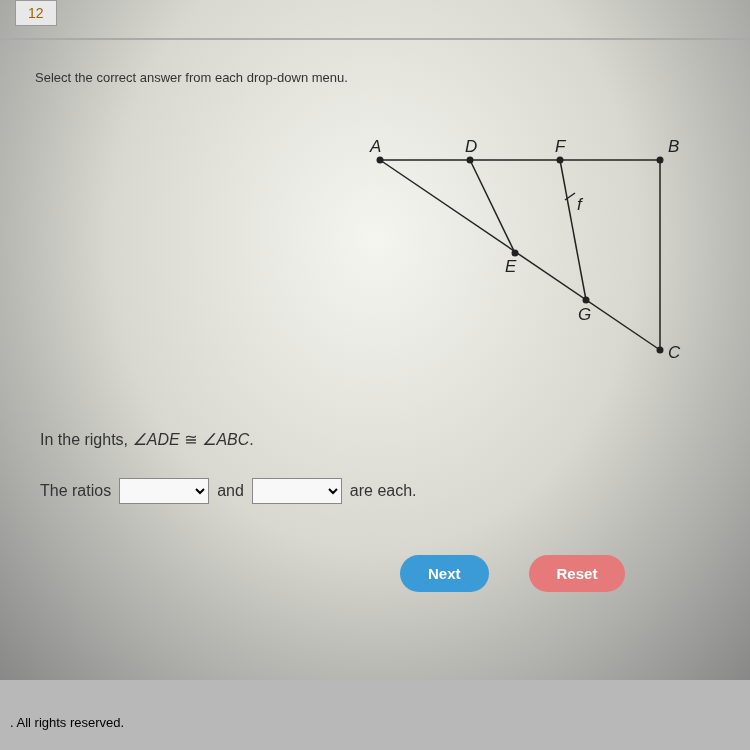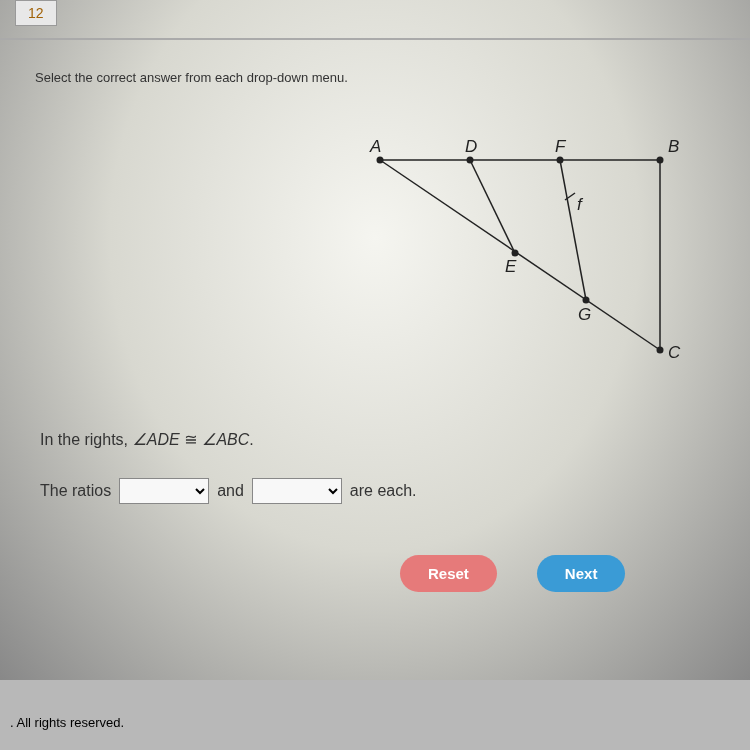--- a/index.html
+++ b/index.html
@@ -150,18 +150,18 @@
 
   <div class="ratios-line">
     <span>The ratios</span>
     <select class="dropdown"><option></option></select>
     <span>and</span>
     <select class="dropdown"><option></option></select>
     <span>are each.</span>
   </div>
 
   <div class="buttons">
+    <button class="btn btn-next">Next</button>
     <button class="btn btn-reset">Reset</button>
-    <button class="btn btn-next">Next</button>
   </div>
 </div>
 
 <div class="footer">. All rights reserved.</div>
 
 </body></html>

